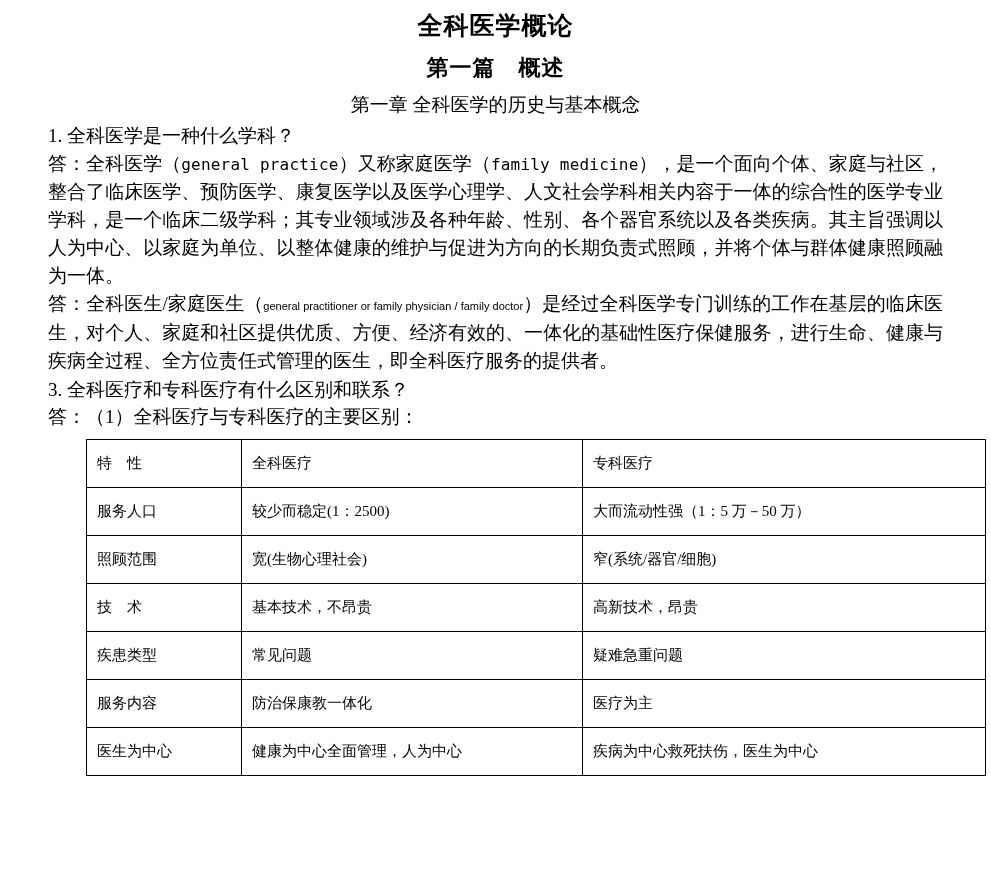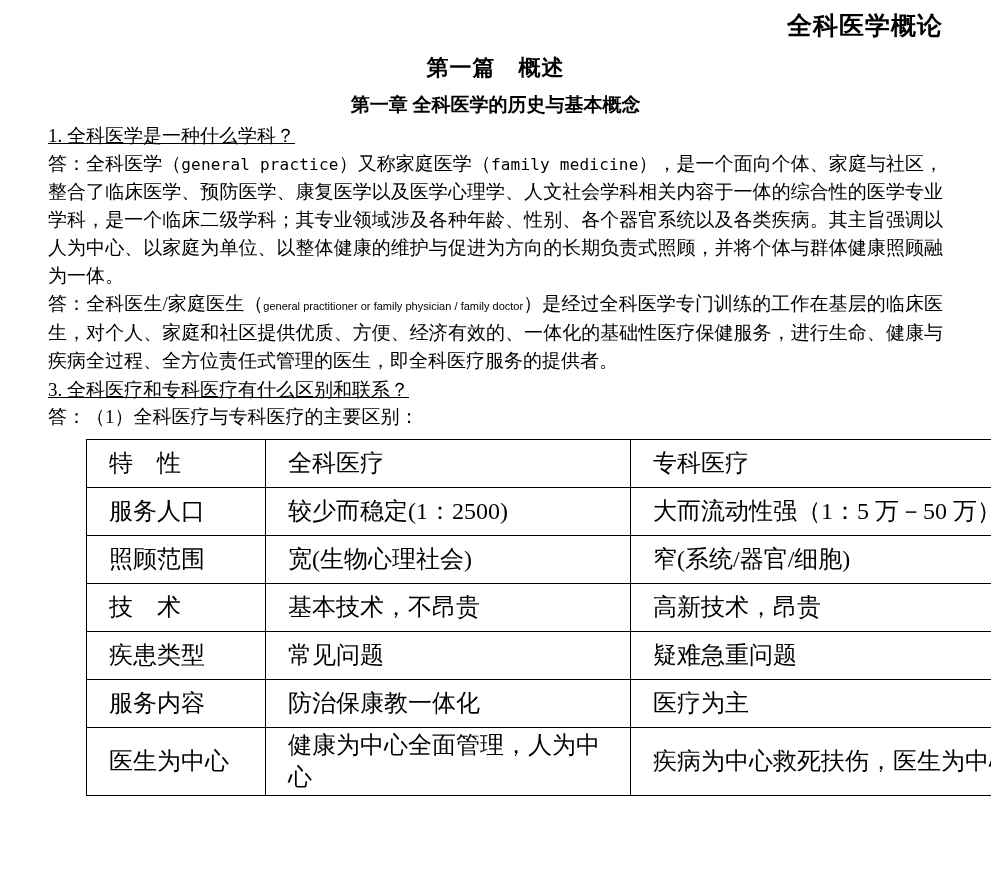--- a/index.html
+++ b/index.html
@@ -15,48 +15,47 @@
     overflow: hidden;
   }
   .page {
     width: 991px;
     height: 869px;
     box-sizing: border-box;
     padding: 4px 48px 0 48px;
     position: relative;
   }
   .doc-title {
-    text-align: right;
+    text-align: center;
     font-size: 25px;
     font-weight: 600;
     line-height: 1.4;
     margin: 4px 0 10px 0;
     letter-spacing: 1px;
   }
   .part-title {
     text-align: center;
     font-size: 22px;
     font-weight: 600;
     line-height: 1.4;
     margin: 6px 0 8px 0;
     letter-spacing: 1px;
   }
   .chapter-title {
     text-align: center;
     font-size: 19px;
-    font-weight: 700;
+    font-weight: 400;
     line-height: 1.4;
     margin: 0 0 4px 0;
   }
   .q {
     font-size: 19px;
     line-height: 1.45;
     margin: 1px 0 0 0;
     text-align: left;
-    text-decoration: underline;
   }
   .a {
     font-size: 19px;
     line-height: 1.48;
     margin: 0;
     text-align: justify;
     text-justify: inter-ideograph;
   }
   .latin {
     font-family: "DejaVu Sans Mono", "Liberation Mono", monospace;
@@ -69,23 +68,23 @@
     letter-spacing: 0px;
   }
   table.cmp {
     border-collapse: collapse;
     width: 836px;
     margin: 8px 0 0 38px;
     table-layout: fixed;
   }
   table.cmp td {
     border: 1.5px solid #000000;
-    font-size: 24px;
+    font-size: 15px;
     height: 43px;
-    padding: 2px 22px;
+    padding: 2px 10px;
     vertical-align: middle;
     line-height: 1.3;
     margin-top: 21px;
   }
   table.cmp td.c0 { width: 134px; }
   table.cmp td.c1 { width: 320px; }
   table.cmp td.c2 { width: 382px; }
 </style>
 </head>
 <body>

